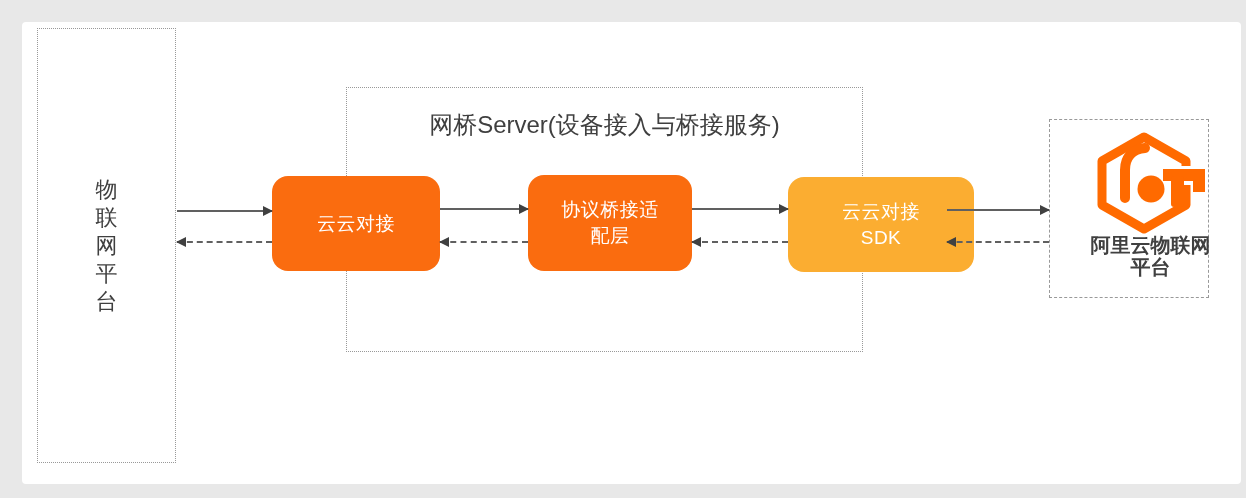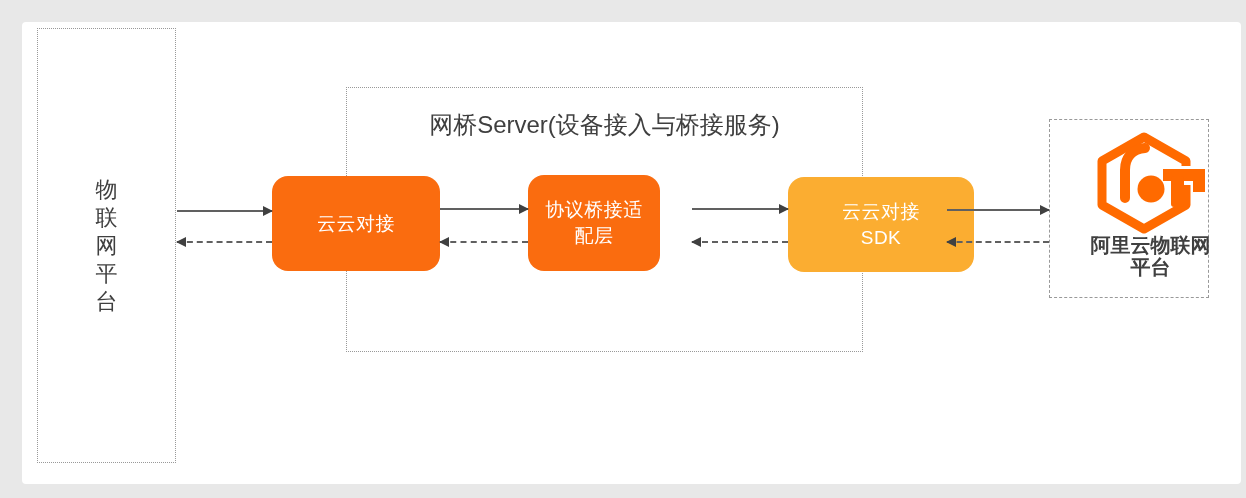--- a/index.html
+++ b/index.html
@@ -54,21 +54,21 @@
     border-radius:16px;
     color:var(--text-white,#FFFFFF);
     font-size:19px;line-height:26px;
     text-align:center;
     letter-spacing:0.5px;
   }
   .node .label{display:block;}
   .node-orange{background:var(--orange,#FA6C0F);}
   .node-yellow{background:var(--yellow,#FBAD31);}
   .n1{left:272px;top:176px;width:168px;height:95px;}
-  .n2{left:528px;top:175px;width:132px;height:96px;}
+  .n2{left:528px;top:175px;width:164px;height:96px;}
   .n2 .label{max-width:104px;}
   .n3{left:788px;top:177px;width:186px;height:95px;}
   .n3 .label{max-width:116px;}
 
   
   .aliyun{
     left:1049px;top:119px;width:160px;height:179px;
     display:flex;flex-direction:column;align-items:center;
   }
   .logo{

